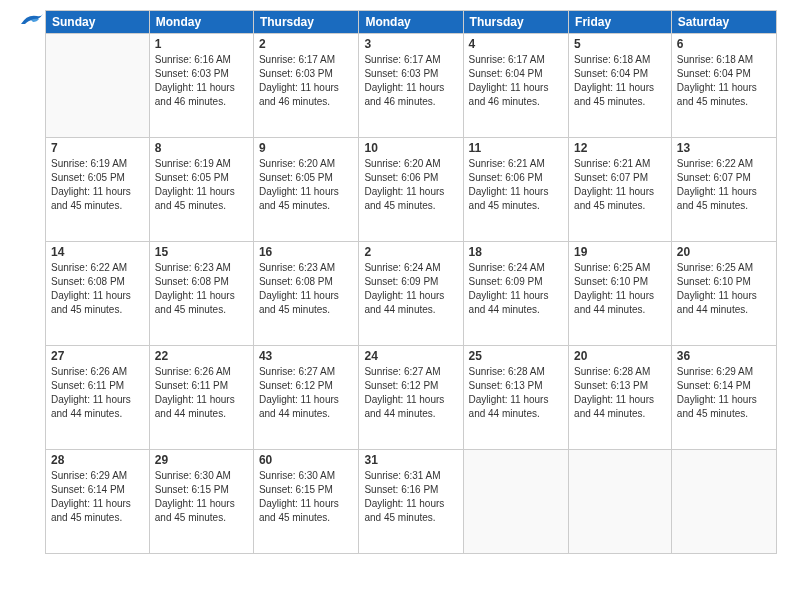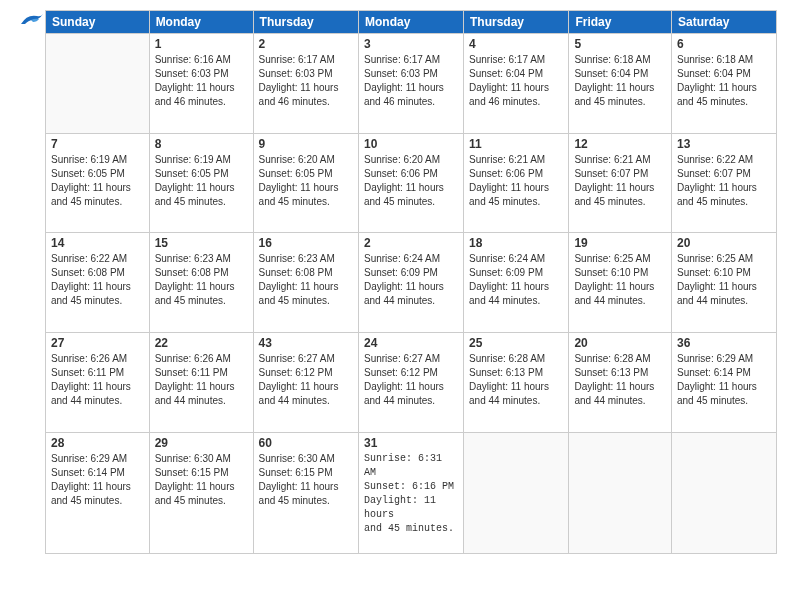--- a/index.html
+++ b/index.html
@@ -346,21 +346,21 @@
           </td>
           <td>
             <span class="day-num">60</span>
             <div class="day-info" style="white-space: pre-line;">Sunrise: 6:30 AM
 Sunset: 6:15 PM
 Daylight: 11 hours
 and 45 minutes.</div>
           </td>
           <td>
             <span class="day-num">31</span>
-            <div class="day-info" style="white-space: pre-line; font-family: Liberation Mono, monospace;">Sunrise: 6:31 AM
+            <div class="day-info" style="white-space: pre-line;">Sunrise: 6:31 AM
 Sunset: 6:16 PM
 Daylight: 11 hours
 and 45 minutes.</div>
           </td>
           <td class="empty"></td>
           <td class="empty"></td>
           <td class="empty"></td>
         </tr>
       </tbody>
   </table>

